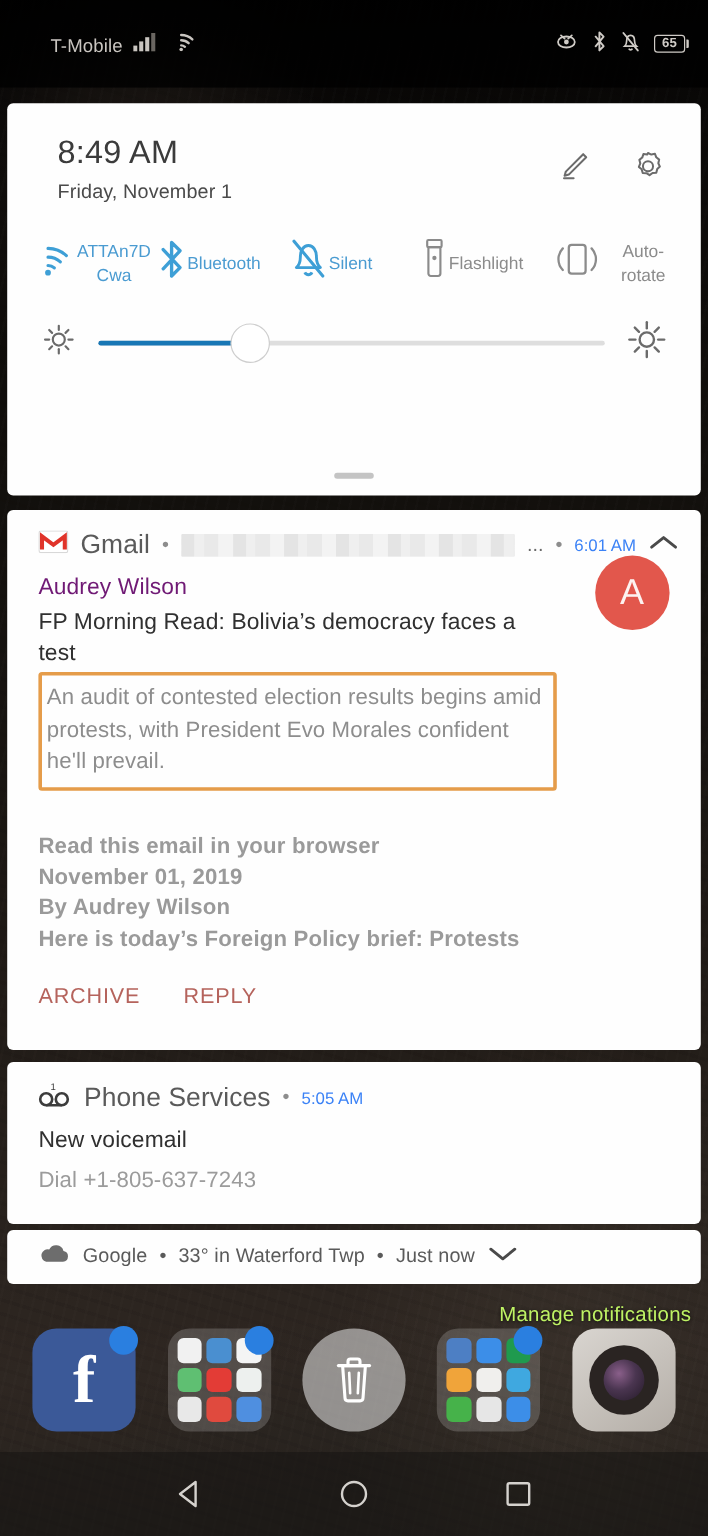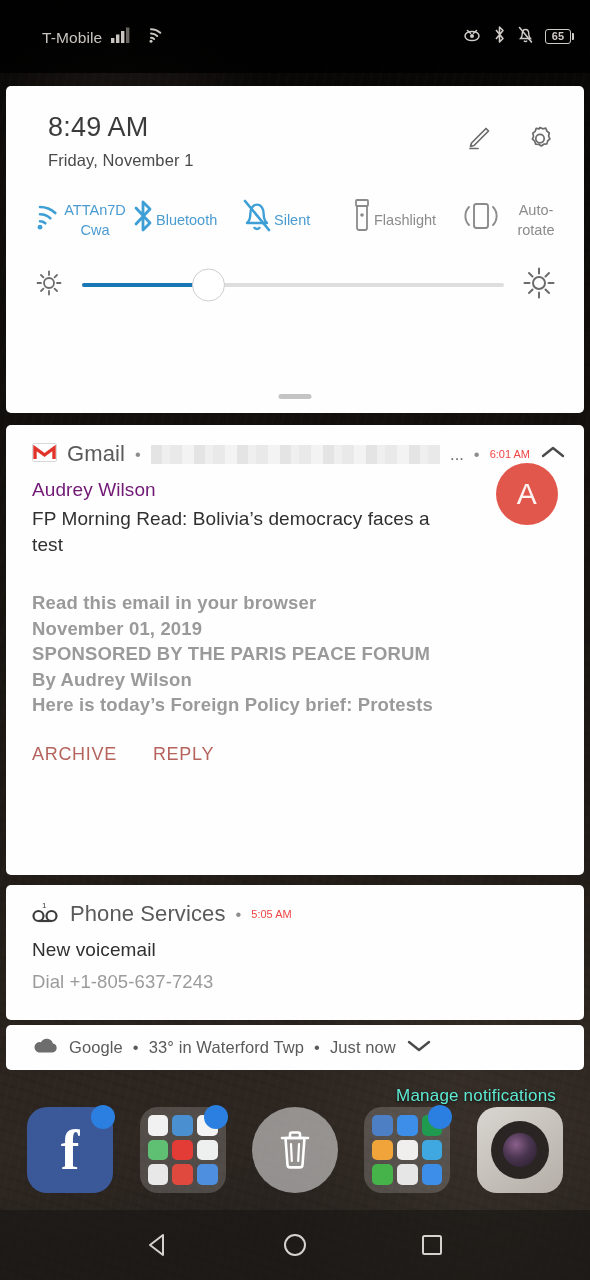--- a/index.html
+++ b/index.html
@@ -91,21 +91,21 @@
   }
 
   
   #notif-gmail { top:425px; height:450px; }
   #notif-phone { top:885px; height:135px; }
   #notif-google{ top:1025px; height:45px; }
 
   .n-head { display:flex; align-items:center; gap:10px; padding:16px 18px 0 26px; }
   .n-app  { font-size:22px; color:#5a5a5a; letter-spacing:.1px; white-space:nowrap; }
   .n-sep  { font-size:16.5px; color:#8d8d8d; }
-  .n-time { font-size:11px; color:#ef4444; white-space:nowrap; }
+  .n-time { font-size:14px; color:#3b82f6; white-space:nowrap; }
   .redaction {
     flex:1; min-width:0; height:19px; border-radius:1px;
     background:
       repeating-linear-gradient(90deg,#e4e4e4 0 11px,#efefef 11px 19px,#e9e9e9 19px 31px,#f3f3f3 31px 43px),
       repeating-linear-gradient(0deg,rgba(220,220,220,.7) 0 5px,rgba(244,244,244,.7) 5px 10px);
     filter:blur(.4px);
   }
   .ellipsis { font-size:16.5px; color:#6a6a6a; }
 
   .n-body { padding:12px 18px 0 26px; position:relative; }
@@ -142,22 +142,22 @@
   .n-title-lg { font-size:19px; color:#303030; letter-spacing:.1px; }
   .n-sub { font-size:18.5px; color:#9b9b9b; margin-top:10px; letter-spacing:.1px; }
 
   #notif-google .g-row {
     display:flex; align-items:center; gap:10px; height:100%; padding:0 18px 0 26px;
   }
   .g-text { font-size:16.5px; color:#5a5a5a; letter-spacing:.1px; }
 
   
   #manage {
-    position:absolute; top:1086px; right:34px;
-    font-size:17px; color:#5eead4; letter-spacing:.2px;
+    position:absolute; top:1086px; right:14px;
+    font-size:17px; color:#bef264; letter-spacing:.2px;
     text-shadow:0 1px 3px rgba(0,0,0,.75);
   }
 
   
   #dock {
     position:absolute; top:1100px; left:0; right:0; height:100px;
     display:flex; align-items:center; justify-content:space-around;
     padding:0 14px;
   }
   .dock-item { position:relative; width:86px; height:86px; }
@@ -392,26 +392,28 @@
       <svg width="26" height="16" viewBox="0 0 26 16">
         <path d="M3 12 L13 4 L23 12" stroke="#4a4a4a" stroke-width="2.4" fill="none" stroke-linecap="round" stroke-linejoin="round"></path>
       </svg>
     </span>
   </div>
 
   <div class="n-body">
     <div class="avatar">A</div>
     <div class="n-sender">Audrey Wilson</div>
     <div class="n-subject">FP Morning Read: Bolivia’s democracy faces a test</div>
+    <div class="n-snippet-box">
+      <div class="n-snippet">An audit of contested election results begins amid protests, with President Evo Morales confident he'll prevail.</div>
+    </div>
   </div>
 
   <div class="n-expanded">
     <div>Read this email in your browser</div>
     <div>November 01, 2019</div>
-    <div>SPONSORED BY THE PARIS PEACE FORUM</div>
     <div>By Audrey Wilson</div>
     <div>Here is today’s Foreign Policy brief: Protests</div>
   </div>
 
   <div class="n-actions">
     <button class="n-action">ARCHIVE</button>
     <button class="n-action">REPLY</button>
   </div>
 </div>
 

